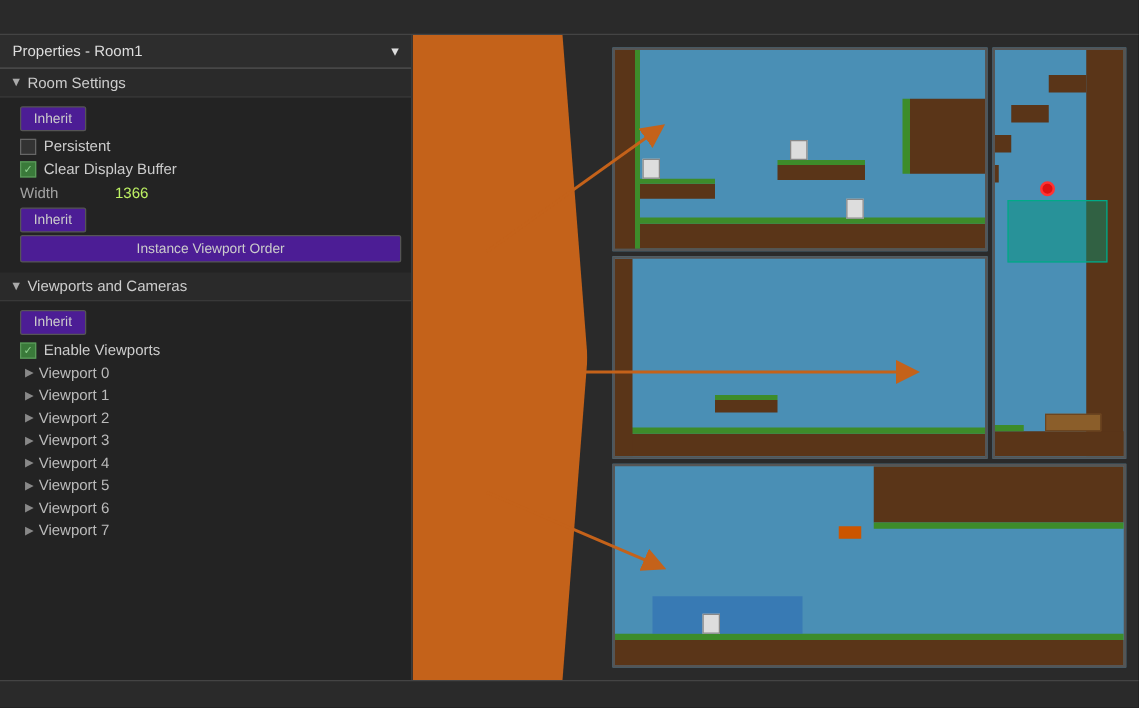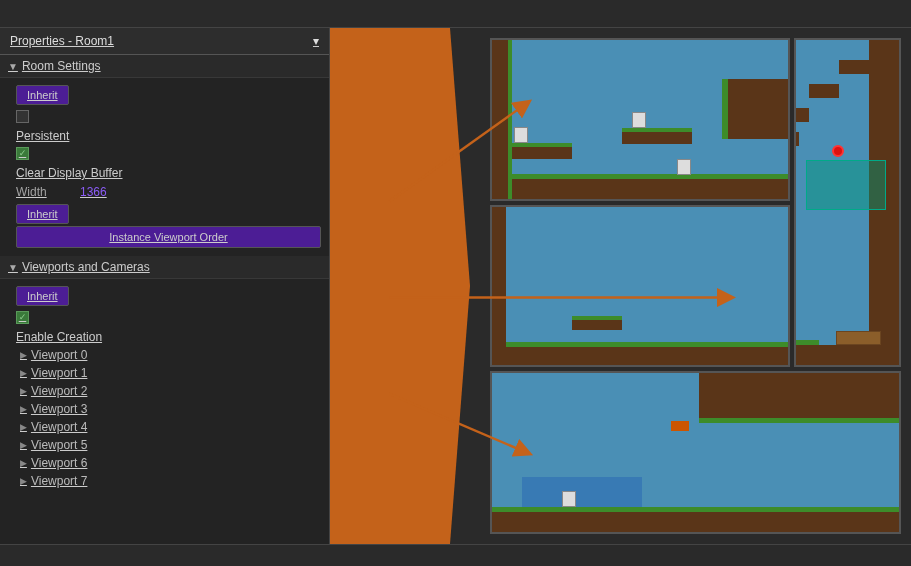--- a/index.html
+++ b/index.html
@@ -21,21 +21,20 @@
       border-bottom: 1px solid #444;
       display: flex;
       align-items: center;
       padding: 0 8px;
     }
 
     .main-area {
       display: flex;
       flex: 1;
       overflow: hidden;
-      text-decoration: underline;
     }
 
     
     .left-panel {
       width: 330px;
       background: #232323;
       border-right: 1px solid #444;
       display: flex;
       flex-direction: column;
       overflow: hidden;
@@ -89,22 +88,22 @@
       align-items: center;
       padding: 3px 0;
     }
 
     .prop-label {
       color: #a3a3a3;
       min-width: 60px;
     }
 
     .prop-value {
-      color: #8b5cf6;
-      margin-left: 4px;
+      color: #bef264;
+      margin-left: 16px;
     }
 
     .btn {
       background: #4c1d95;
       border: 1px solid #555;
       color: #ccc;
       padding: 3px 10px;
       font-size: 11px;
       cursor: pointer;
       border-radius: 2px;
@@ -119,24 +118,23 @@
     }
 
     .btn-row {
       display: flex;
       gap: 4px;
       margin: 2px 0;
     }
 
     .checkbox-row {
       display: flex;
-      align-items: flex-start;
+      align-items: center;
       padding: 2px 0;
       gap: 6px;
-      flex-direction: column;
     }
 
     .checkbox {
       width: 13px;
       height: 13px;
       border: 1px solid #666;
       background: #333;
       display: flex;
       align-items: center;
       justify-content: center;
@@ -282,21 +280,21 @@
         <span>Viewports and Cameras</span>
       </div>
 
       <div class="section-body">
         <div class="prop-row">
           <button class="btn">Inherit</button>
         </div>
 
         <div class="checkbox-row">
           <div class="checkbox checked"></div>
-          <span>Enable Creation</span>
+          <span>Enable Viewports</span>
         </div>
 
 
         <div class="viewport-item">
           <span class="viewport-arrow">▶</span>
           <span>Viewport 0</span>
         </div>
         <div class="viewport-item">
           <span class="viewport-arrow">▶</span>
           <span>Viewport 1</span>

